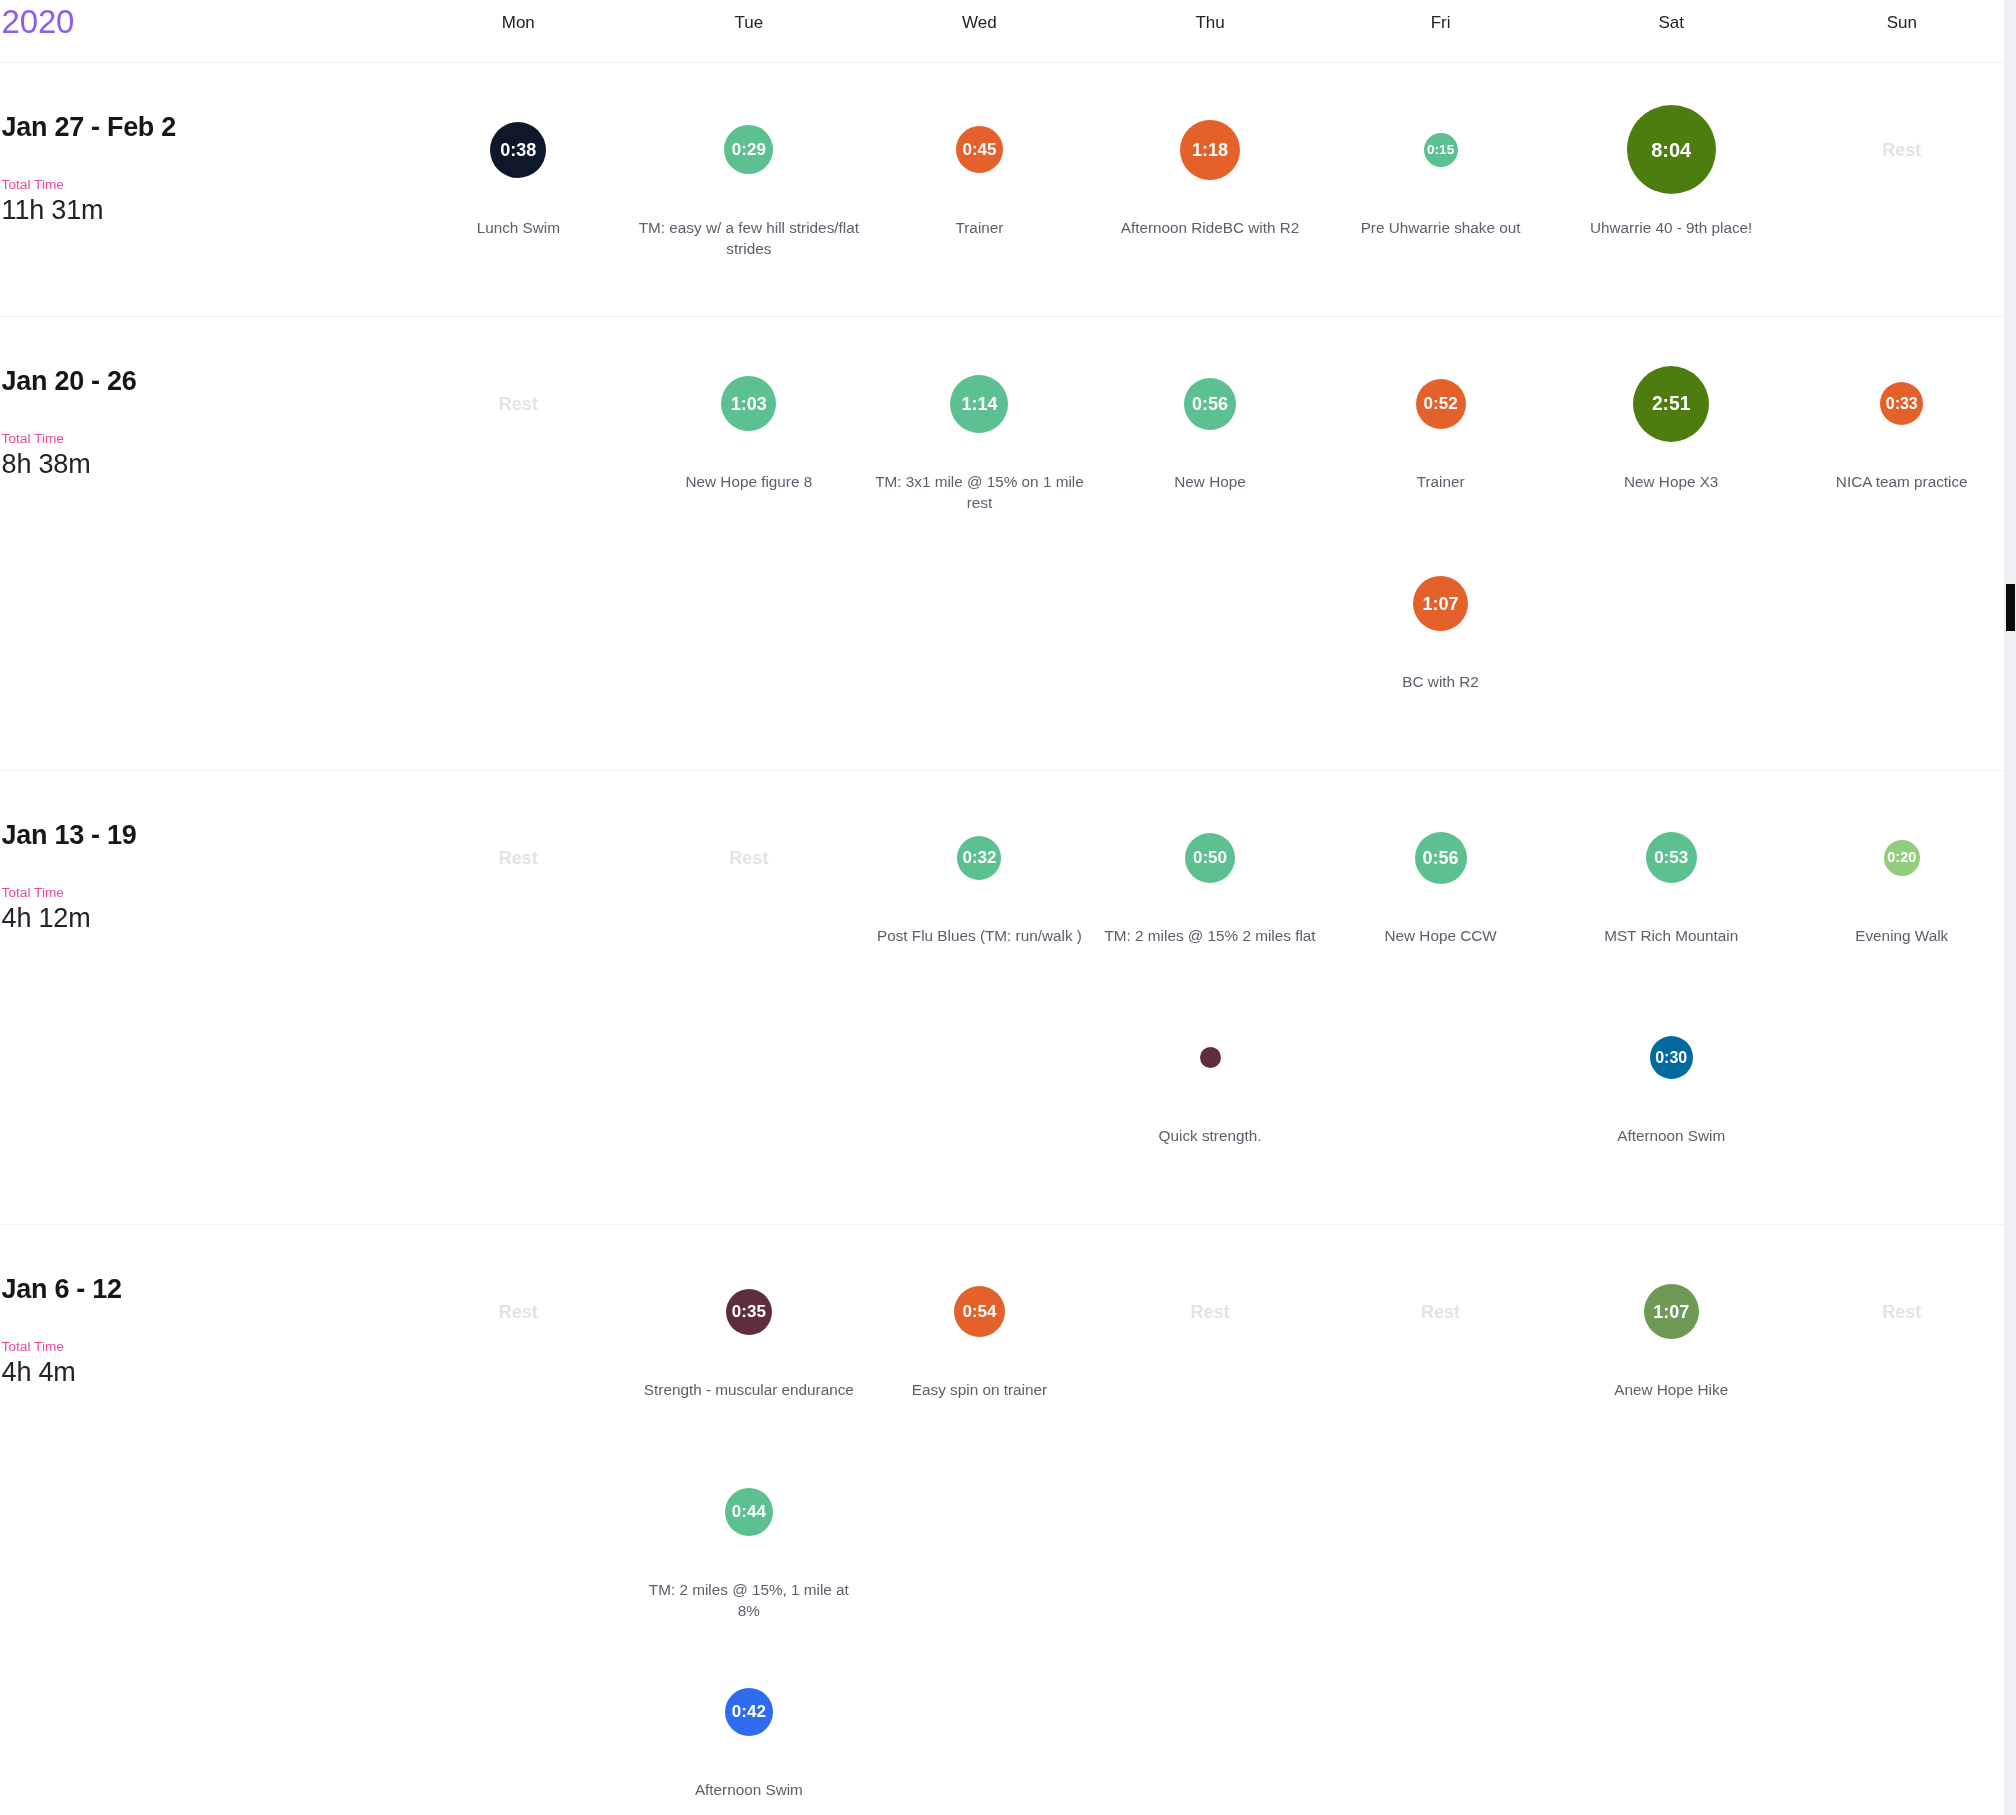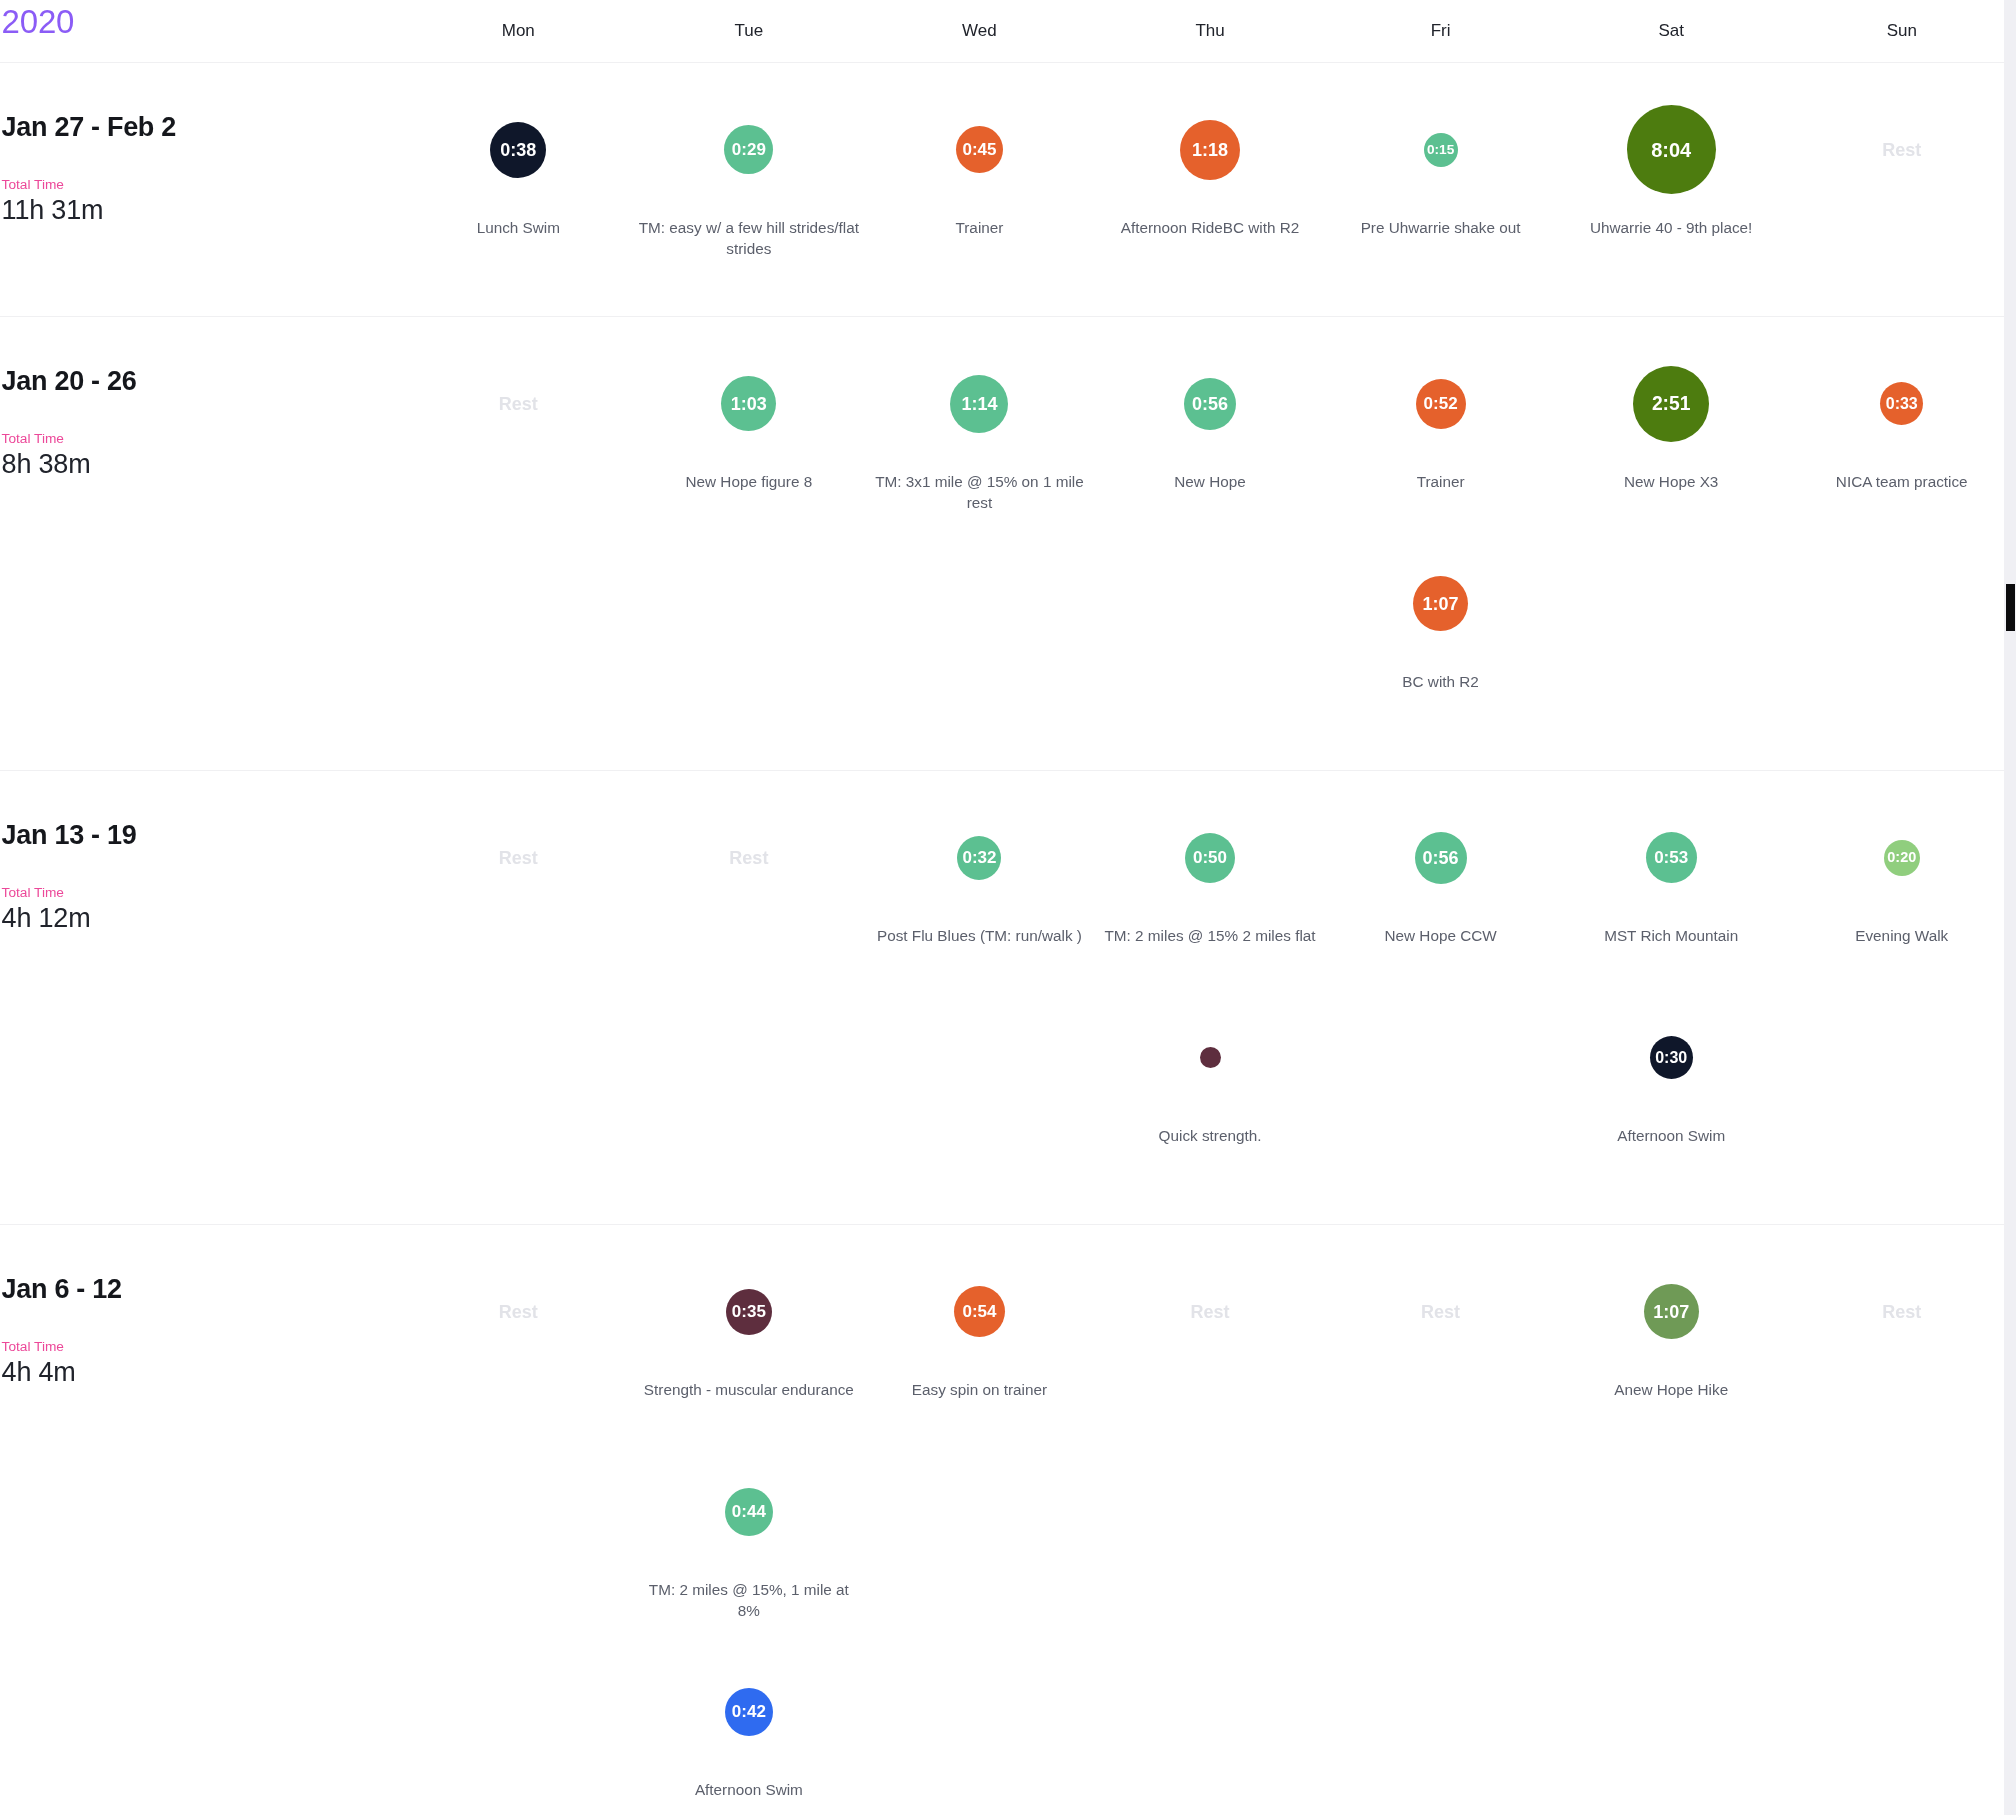--- a/index.html
+++ b/index.html
@@ -40,21 +40,20 @@
     flex: 1 1 auto;
     display: flex;
   }
   .day-head {
     flex: 1 1 0;
     text-align: center;
     font-size: 17px;
     color: #20232b;
     padding-top: 13px;
     font-weight: 400;
-    margin-top: 8px;
   }
 
   
   .week-row {
     display: flex;
     align-items: flex-start;
     border-bottom: 1.6px solid #f0f0f2;
     min-height: 193px;
   }
   .week-summary {
@@ -378,21 +377,21 @@
           </div>
           <div class="day-col">
             <div class="act-slot">
               <div class="bubble-area">
                 <div class="bubble" style="width: 51px; height: 51px; background: rgb(92, 192, 145); font-size: 17px;">0:53</div>
               </div>
               <div class="act-title">MST Rich Mountain</div>
             </div>
             <div class="act-slot">
               <div class="bubble-area">
-                <div class="bubble" style="width: 43px; height: 43px; background: #0f172a; font-size: 16px;">0:30</div>
+                <div class="bubble" style="width: 43px; height: 43px; background: #0369a1; font-size: 16px;">0:30</div>
               </div>
               <div class="act-title">Afternoon Swim</div>
             </div>
           </div>
           <div class="day-col">
             <div class="act-slot">
               <div class="bubble-area">
                 <div class="bubble" style="width: 36px; height: 36px; background: rgb(144, 206, 126); font-size: 14.5px;">0:20</div>
               </div>
               <div class="act-title">Evening Walk</div>

